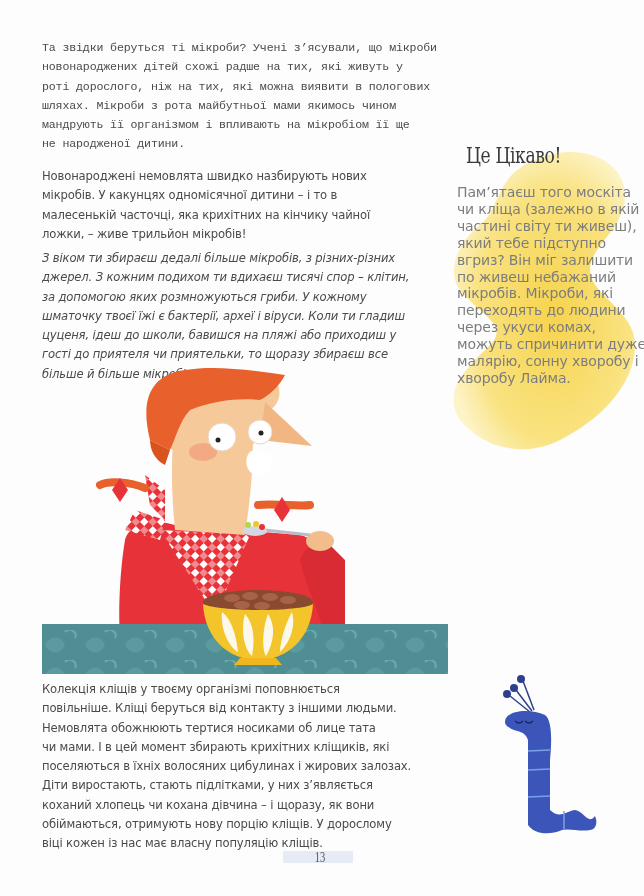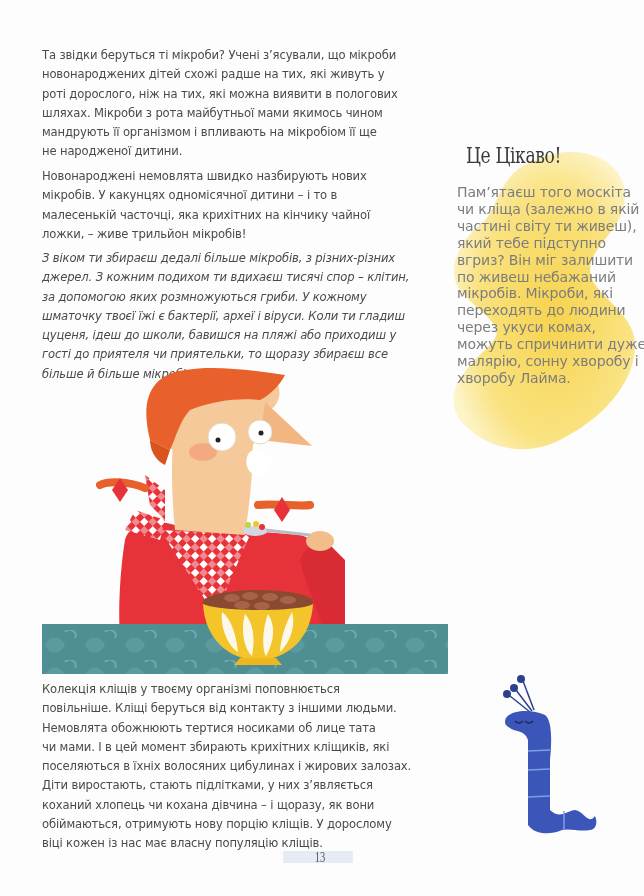--- a/index.html
+++ b/index.html
@@ -1,20 +1,20 @@
 <!DOCTYPE html>
 <html><head>
   <meta charset="utf-8">
   <style>
     html, body { margin:0; padding:0; }
     body { width:644px; height:896px; background:#fdfdfd; position:relative; overflow:hidden;
       font-family:"DejaVu Sans", sans-serif; color:#4a4a4a; }
     .para { position:absolute; left:42px; font-size:11.6px; line-height:19.3px; color:#4a4a4a; letter-spacing:-0.15px; }
     .para .ln { display:block; white-space:nowrap; }
-    #p1 { top:46px; }
+    #p1 { top:38px;font-family:Liberation Mono, monospace; }
     #p2 { top:167px; }
     #p3 { top:249px;font-style:italic; }
     #p4 { top:680px; }
     .blob { position:absolute; left:440px; top:120px; width:200px; height:340px; }
     .sidebar-title { position:absolute; left:466px; top:143px; font-family:"DejaVu Serif", serif;
       font-size:22px; color:#3a3a3a; letter-spacing:-0.5px; transform:scaleX(0.78); transform-origin:left top; white-space:nowrap; }
     .sidebar-body { position:absolute; left:457px; top:184px; font-size:14px; line-height:16.9px; color:#7d7d7d; letter-spacing:-0.15px; }
     .sidebar-body .ln { display:block; white-space:nowrap; }
     .illus { position:absolute; left:0; top:0; }
     .page-num { position:absolute; left:300px; top:849px; width:40px; text-align:center;

